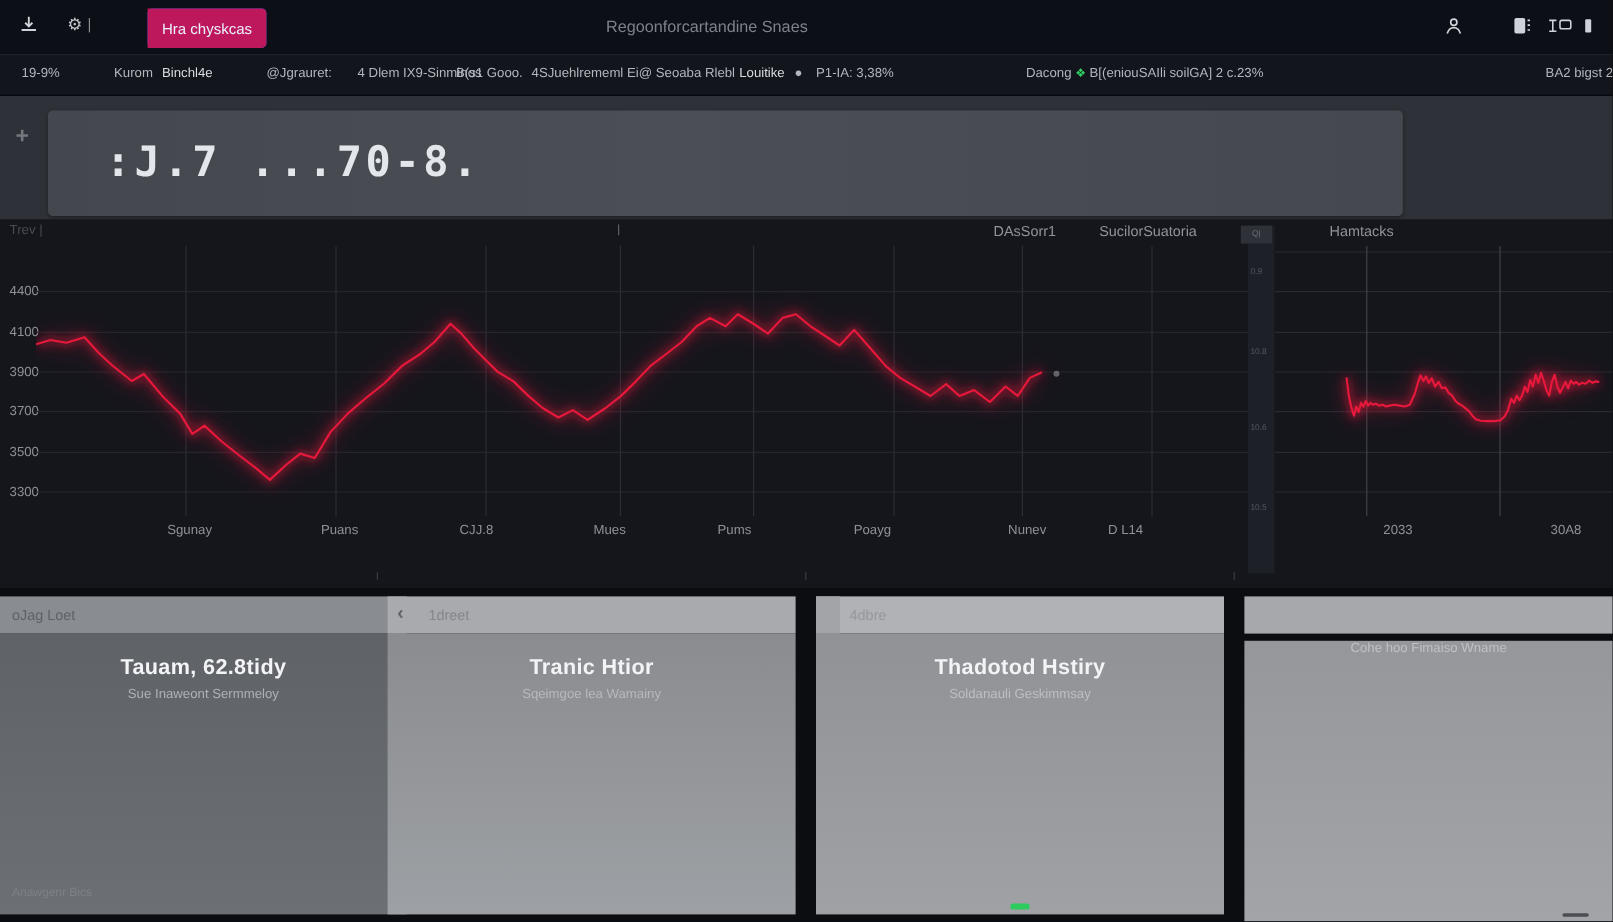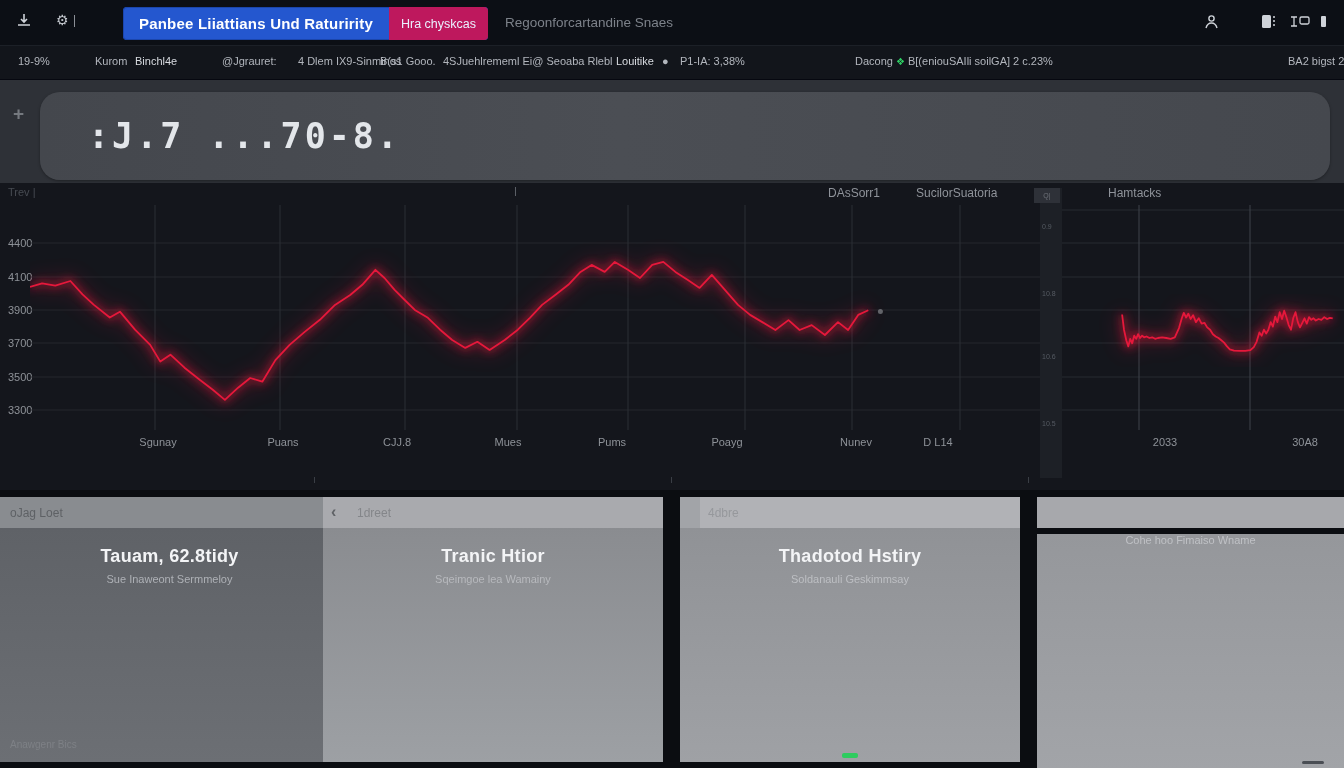--- a/index.html
+++ b/index.html
@@ -34,22 +34,22 @@
   .menubar { position:absolute; left:0; top:45px; width:1344px; height:35px;
     background:#12151b; border-top:1px solid #1c2027; border-bottom:1px solid #060810; }
   .menubar span.mi { position:absolute; top:9px; font-size:11px; color:#b2b6bd; white-space:nowrap; cursor:pointer; }
   .menubar .green-dot { color:#2fd065; font-size:9px; }
   .menubar .sparkle { color:#2fd065; font-size:10px; margin-right:3px; }
 
   
   .ticker-band { position:absolute; left:0; top:80px; width:1344px; height:103px; background:#2e3137; }
   .plus-icon { position:absolute; left:13px; top:26px; width:17px; height:17px; color:#75797f;
     font-size:19px; line-height:15px; font-weight:bold; cursor:pointer; }
-  .ticker-panel { position:absolute; left:40px; top:12px; width:1290px; height:88px;
-    background:linear-gradient(90deg,#44474d,#4b4e54 45%,#45484e); border-radius:20px;
+  .ticker-panel { position:absolute; left:40px; top:12px; width:1129px; height:88px;
+    background:linear-gradient(90deg,#44474d,#4b4e54 45%,#45484e); border-radius:4px;
     box-shadow:0 1px 3px rgba(0,0,0,.35); }
   .ticker-value { position:absolute; left:48px; top:24px; font-family:"DejaVu Sans Mono", monospace;
     font-size:35px; font-weight:bold; letter-spacing:3px; color:#e3e6ea; }
 
   
   .chart-section { position:absolute; left:0; top:183px; width:1344px; height:307px; background:#14161c; }
   .chart-left-label { position:absolute; left:8px; top:3px; font-size:11px; color:#474b52; }
   .chart-tabs span { position:absolute; top:3px; font-size:12px; color:#8f939a; cursor:pointer; white-space:nowrap; }
   .tab-0 { left:828px; } .tab-1 { left:916px; } .tab-2 { left:1108px; }
   .header-tick { position:absolute; left:515px; top:4px; width:1px; height:9px; background:#5b5f66; }
@@ -112,21 +112,20 @@
 <div id="app">
 
   <div class="topbar">
     <span class="tb-icon ico-tray">
       <svg width="16" height="16" viewBox="0 0 16 16">
           <path d="M8 2 v8 M5 7 l3 3 3-3 M2 13 h12" stroke="#cfd3d9" stroke-width="1.6" fill="none"></path>
         </svg>
     </span>
     <span class="tb-icon ico-gear">⚙<span class="vbar"></span></span>
     <div class="primary-btn">
-      <span class="main-lbl">Panbee Liiattians Und Raturirity</span>
       <span class="sec-lbl">Hra chyskcas</span>
     </div>
     <span class="tb-subtitle">Regoonforcartandine Snaes</span>
     <span class="tb-icon ico-person">
       <svg width="15" height="16" viewBox="0 0 15 16">
           <circle cx="7.5" cy="4.5" r="2.6" fill="none" stroke="#cfd3d9" stroke-width="1.4"></circle>
           <path d="M2 14 c1-3.5 3-5 5.5-5 s4.5 1.5 5.5 5" fill="none" stroke="#cfd3d9" stroke-width="1.4"></path>
         </svg>
     </span>
     <span class="tb-icon ico-journal">

